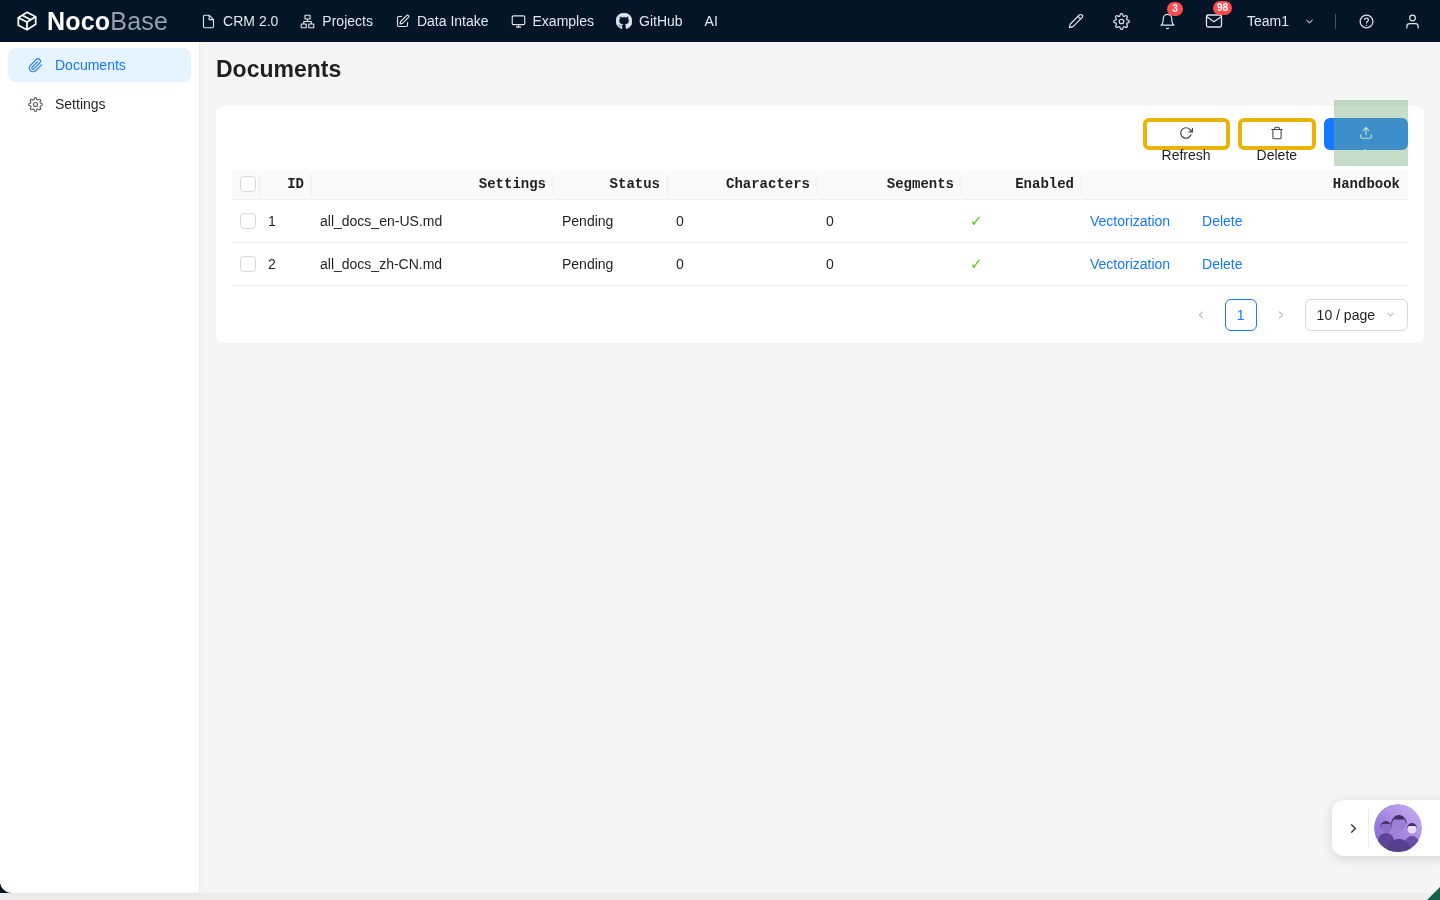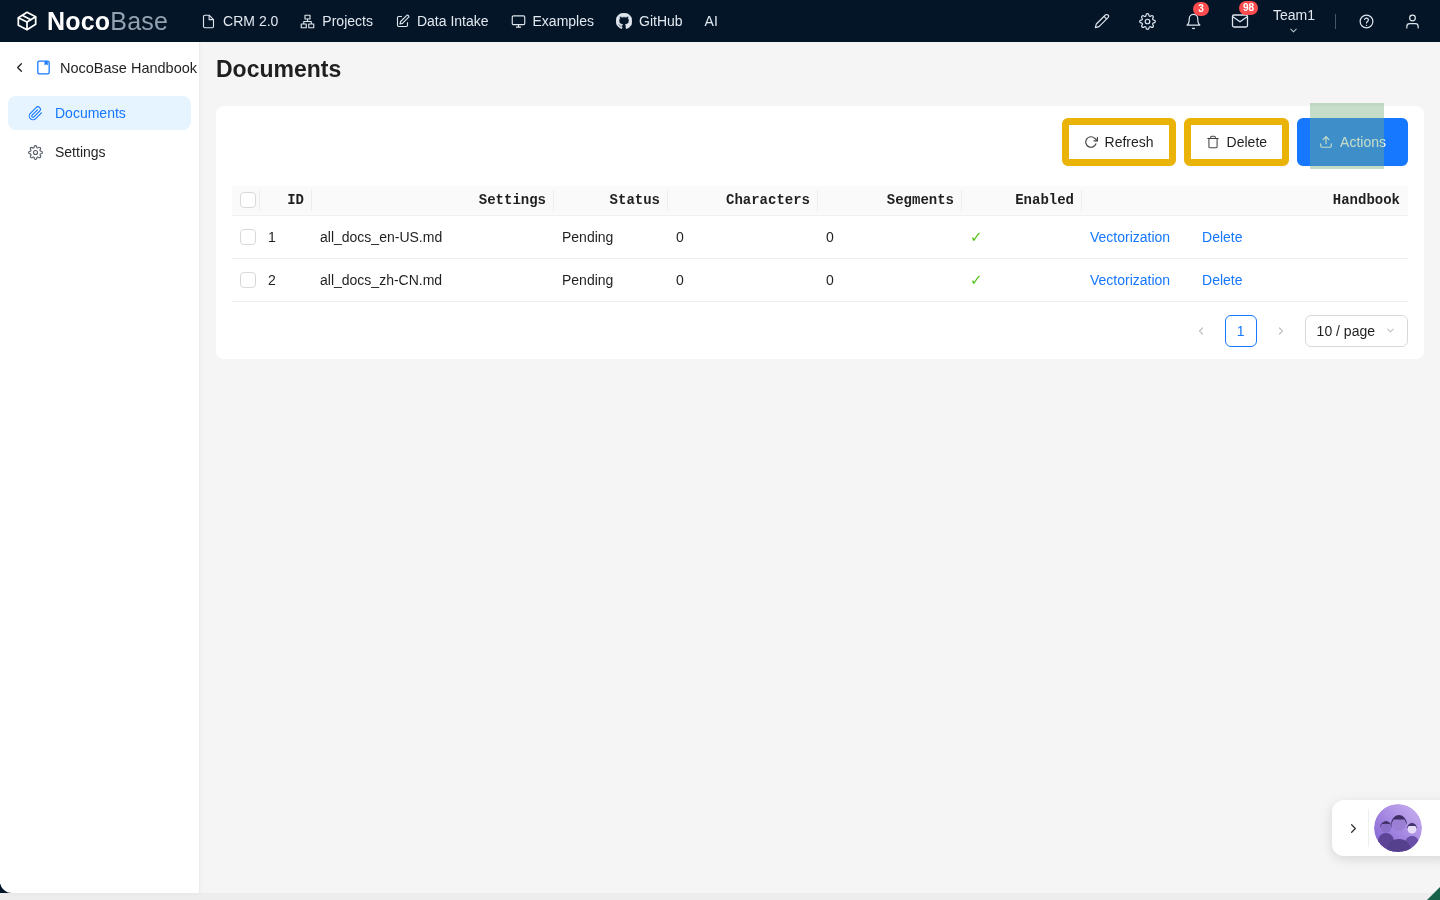--- a/index.html
+++ b/index.html
@@ -26,21 +26,21 @@
   }
   .nav-item svg { stroke:#dfe6ee; }
   .nav-right { margin-left:auto; display:flex; align-items:center; }
   .icon-btn { position:relative; padding:4px; margin-left:21px; cursor:pointer; display:flex; }
   .icon-btn svg { stroke:#dfe6ee; }
   .badge {
     position:absolute; top:-7px; left:12px; background:#ff4d4f; color:#fff;
     font-size:10px; line-height:14px; min-width:16px; text-align:center;
     border-radius:8px; padding:0 4px; font-weight:bold;
   }
-  .team { display:flex; align-items:center; gap:2px; margin-left:20px; font-size:14px; cursor:pointer;flex-direction:column; }
+  .team { display:flex; align-items:center; gap:15px; margin-left:20px; font-size:14px; cursor:pointer; }
   .team svg { stroke:#b9c3cf; }
   .nav-divider { width:1px; height:15px; background:rgba(255,255,255,0.28); margin:0 18px 0 20px; }
 
   
   .layout { display:flex; height:858px; position:relative; }
   .sidebar {
     width:200px; background:#ffffff; border-right:1px solid #ededed;
     border-bottom-left-radius:12px; height:851px; position:relative; z-index:2;
     box-shadow:0 1px 4px rgba(0,0,0,0.04);
   }
@@ -58,24 +58,25 @@
   .menu-item.active { background:#e6f4ff; color:#1677ff; }
   .menu-item.active svg { stroke:#1677ff; }
 
   
   .main { flex:1; padding:14px 16px 0 16px; }
   .page-title { font-size:23px; font-weight:bold; color:#1f1f1f; margin-bottom:23px; }
   .card { background:#fff; border-radius:8px; padding:12px 16px; }
 
   .toolbar { display:flex; justify-content:flex-end; gap:8px; margin-bottom:20px; }
   .btn {
-    height:32px; display:inline-flex; align-items:center; gap:7px; padding:17px 15px;
-    border:7px solid #eab308; border-radius:6px; background:#fff; font-size:14px;
+    height:32px; display:inline-flex; align-items:center; gap:7px; padding:4px 15px;
+    border:4px solid #eab308; border-radius:6px; background:#fff; font-size:14px;
     color:rgba(0,0,0,0.88); cursor:pointer; box-shadow:0 1px 2px rgba(0,0,0,0.03);
     font-family:inherit;
+    flex-direction:column;
   }
   .btn svg { stroke:#444; }
   .btn-primary { background:#1677ff; border-color:#1677ff; color:#fff; position:relative; }
   .btn-primary svg { stroke:#fff; }
   .click-highlight {
     position:absolute; left:6px; top:-22px; width:74px; height:66px;
     background:rgba(118,175,126,0.42); pointer-events:none; z-index:3;
   }
 
   
@@ -246,34 +247,20 @@
         <path d="M20 21v-2a4 4 0 0 0-4-4H8a4 4 0 0 0-4 4v2"></path>
           <circle cx="12" cy="7" r="4"></circle>
       </svg>
     </div>
   </div>
 </div>
 
 <div class="layout">
 
   <div class="sidebar">
-    <div class="sidebar-header">
-      <span class="back-btn">
-        <svg width="15" height="15" viewBox="0 0 24 24" fill="none" stroke-width="2" stroke-linecap="round" stroke-linejoin="round">
-            <path d="M15 18l-6-6 6-6"></path>
-          </svg>
-      </span>
-      <span class="handbook-icon">
-        <svg width="17" height="17" viewBox="0 0 24 24" fill="none" stroke="#1677ff" stroke-width="1.8" stroke-linejoin="round">
-          <rect x="4" y="3" width="16" height="18" rx="2"></rect>
-            <path d="M13.5 3v6l2.2-1.6L18 9V3" fill="#1677ff" stroke="none"></path>
-        </svg>
-      </span>
-      <span class="sidebar-title">NocoBase Handbook</span>
-    </div>
     <div class="menu">
       <div class="menu-item active">
         <span>
           <svg width="15" height="15" viewBox="0 0 24 24" fill="none" stroke-width="1.8" stroke-linecap="round" stroke-linejoin="round">
             <path d="M21.44 11.05l-9.19 9.19a6 6 0 0 1-8.49-8.49l9.19-9.19a4 4 0 0 1 5.66 5.66l-9.2 9.19a2 2 0 0 1-2.83-2.83l8.49-8.48"></path>
           </svg>
         </span>
         <span>Documents</span>
       </div>
       <div class="menu-item">

